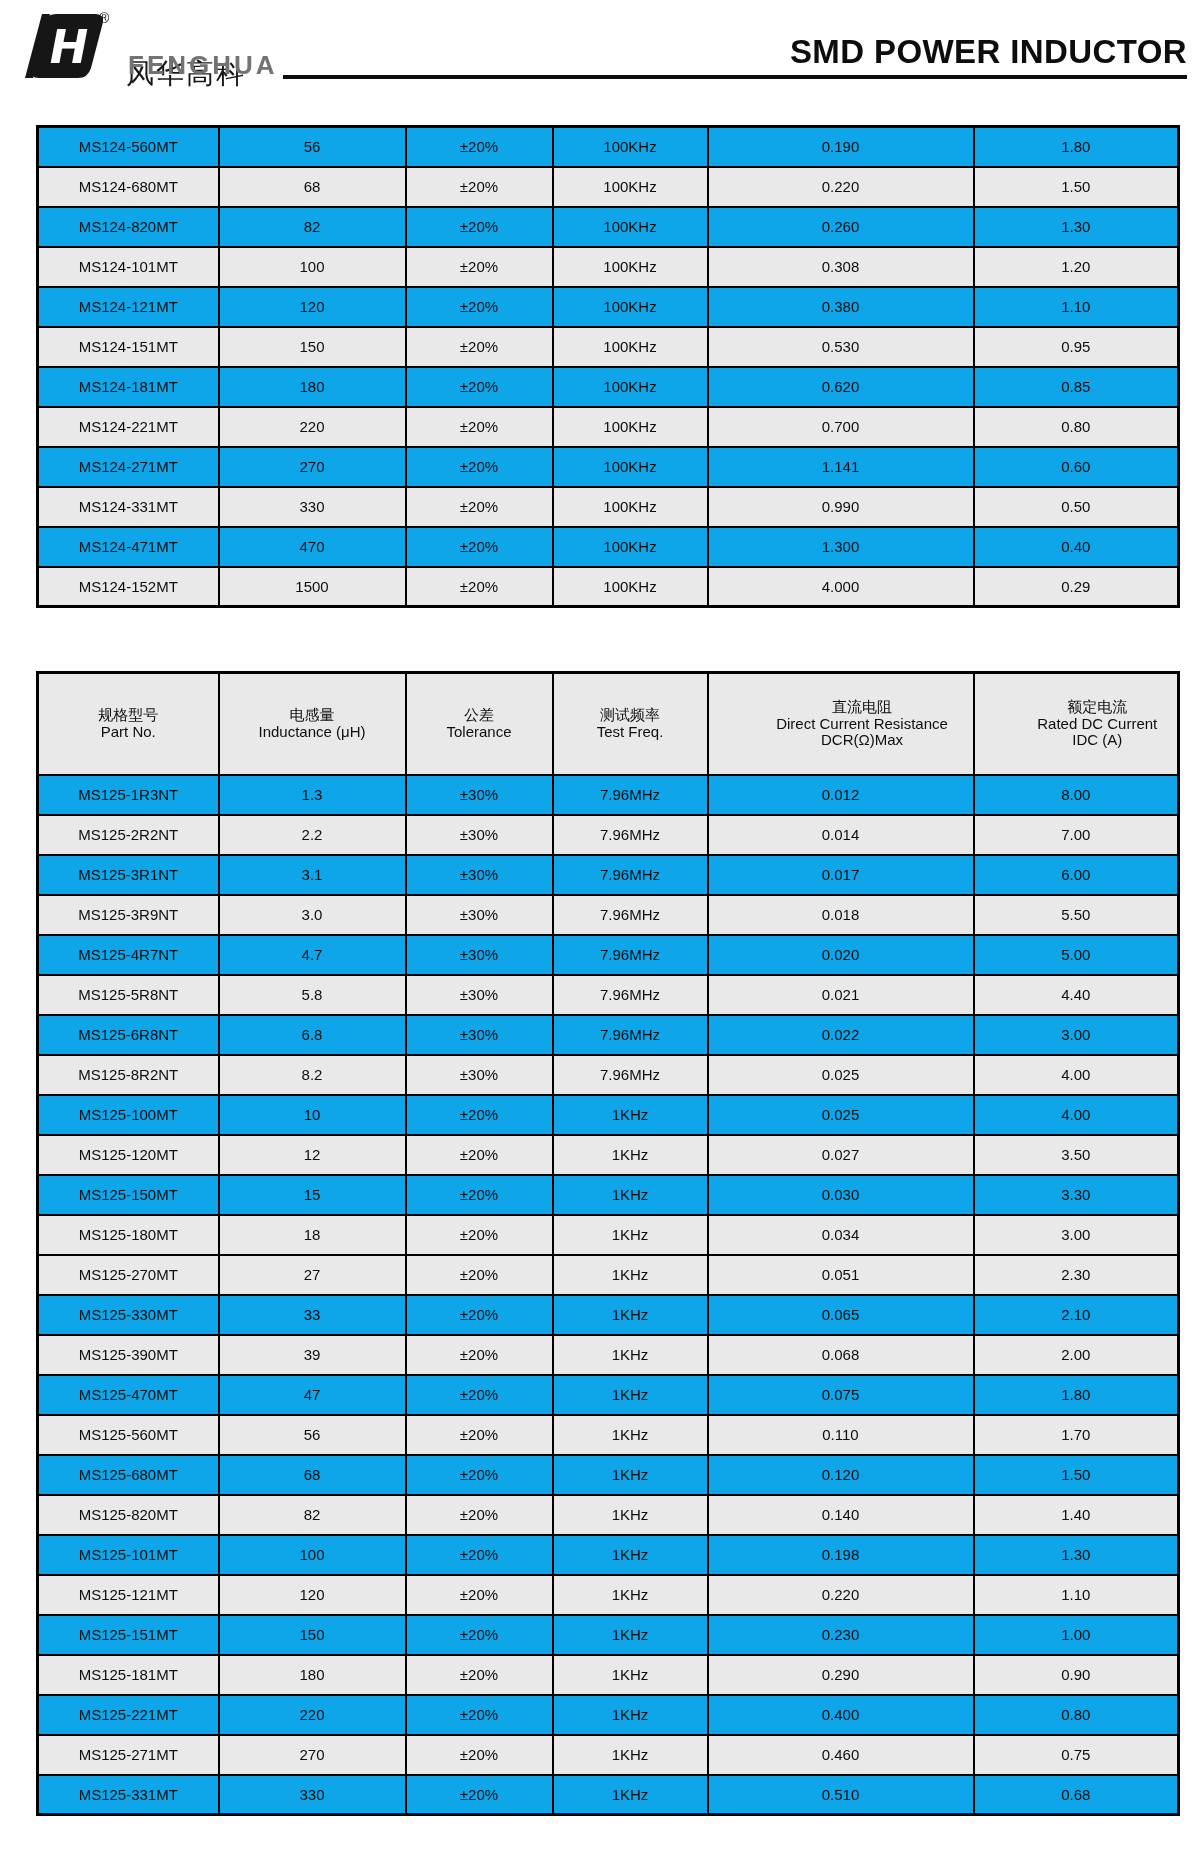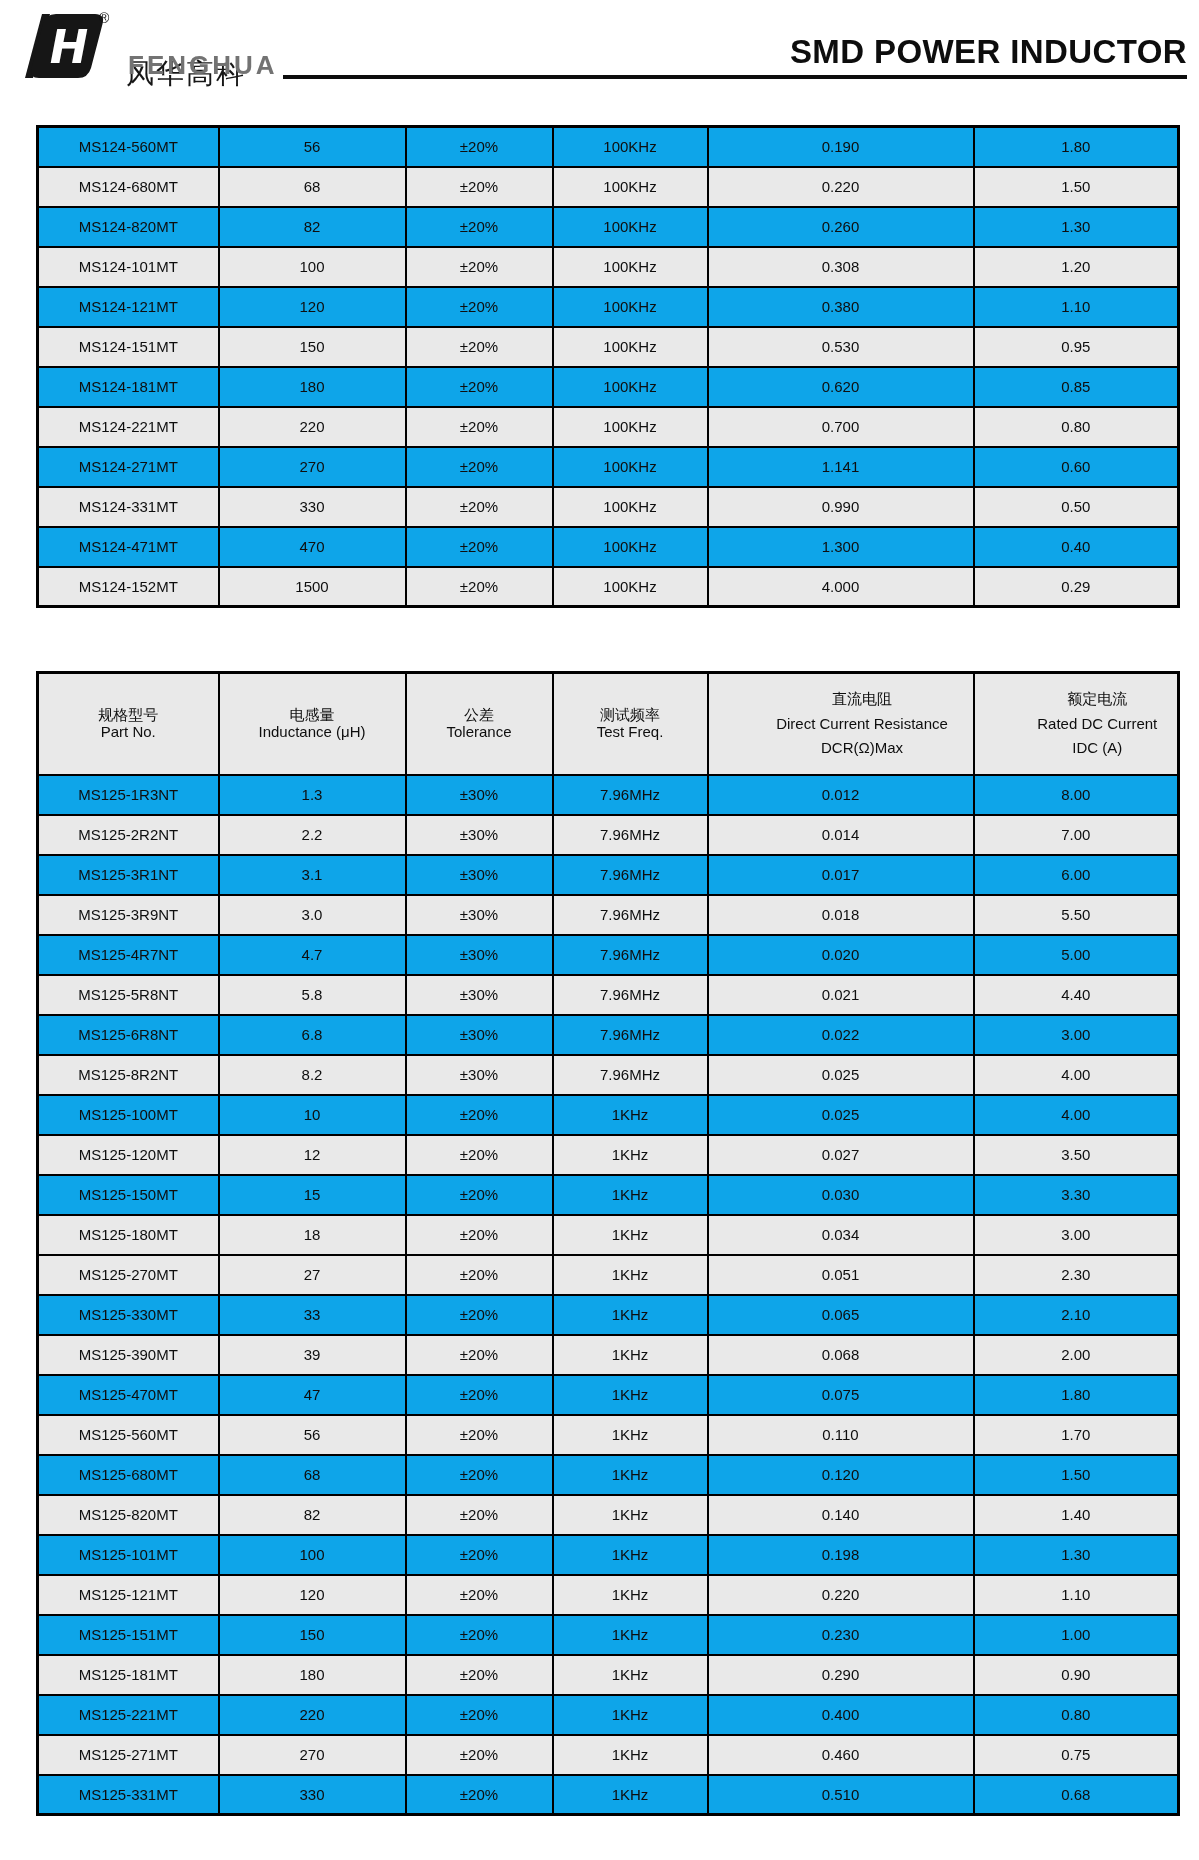--- a/index.html
+++ b/index.html
@@ -22,21 +22,21 @@
   
   table { border-collapse:collapse; table-layout:fixed; background:#0ea5e9; }
   .spec-table { position:absolute; left:36px; width:1141px; border:3px solid #000; }
   .spec-table td, .spec-table th { border:2px solid #000; text-align:center; vertical-align:middle; font-size:15px; color:#0e0e0e; overflow:hidden; }
   .spec-table tr.data { height:40px; }
   .spec-table tr.alt td { background:#e9e9e9; }
   #ms124-table { top:125px; }
   #ms125-table { top:671px; }
   #ms125-table thead th { background:#e9e9e9; height:102px; font-weight:normal; padding:0; }
   .hcell { display:flex; flex-direction:column; justify-content:center; height:100%; gap:0; }
-  .hcell.three { gap:8px;padding-left:43px; }
+  .hcell.three { gap:0;padding-left:43px; }
   .hcell div { line-height:1.1; }
 
   .section-label { position:absolute; left:37px; top:643px; font-size:17px; color:#0d0d0d;margin-top:37px; }
   .section-label .star { display:inline-block; margin-right:12px; font-size:19px; }
 </style>
 </head>
 <body>
 
 <div class="page">
 

